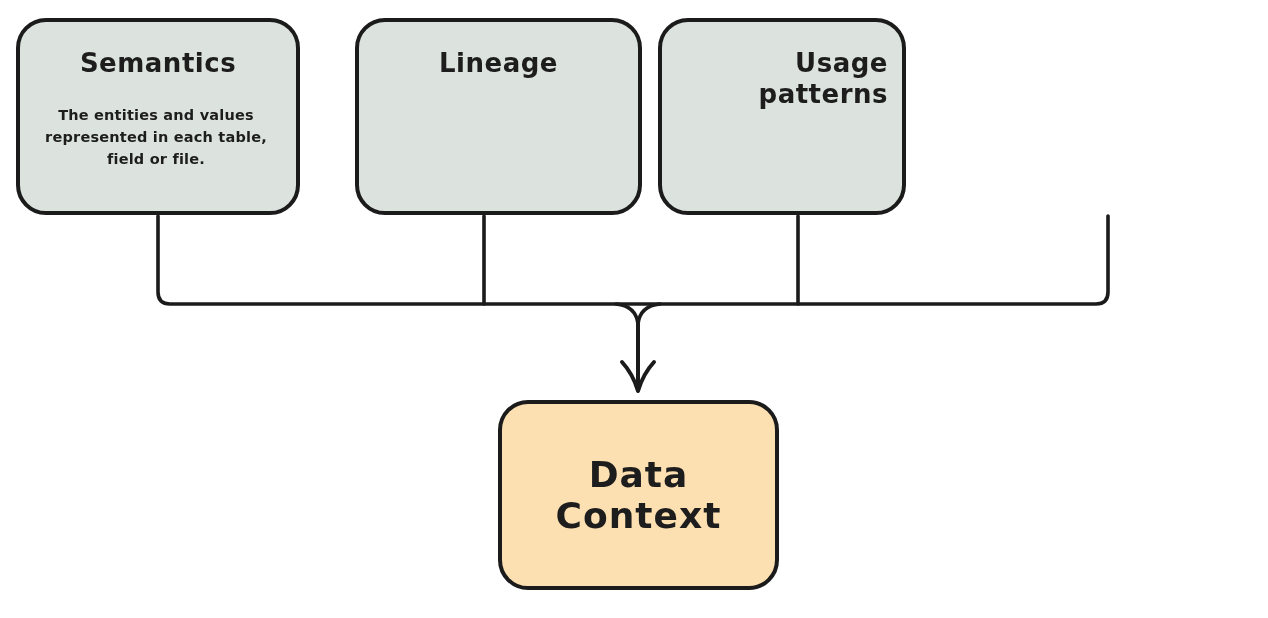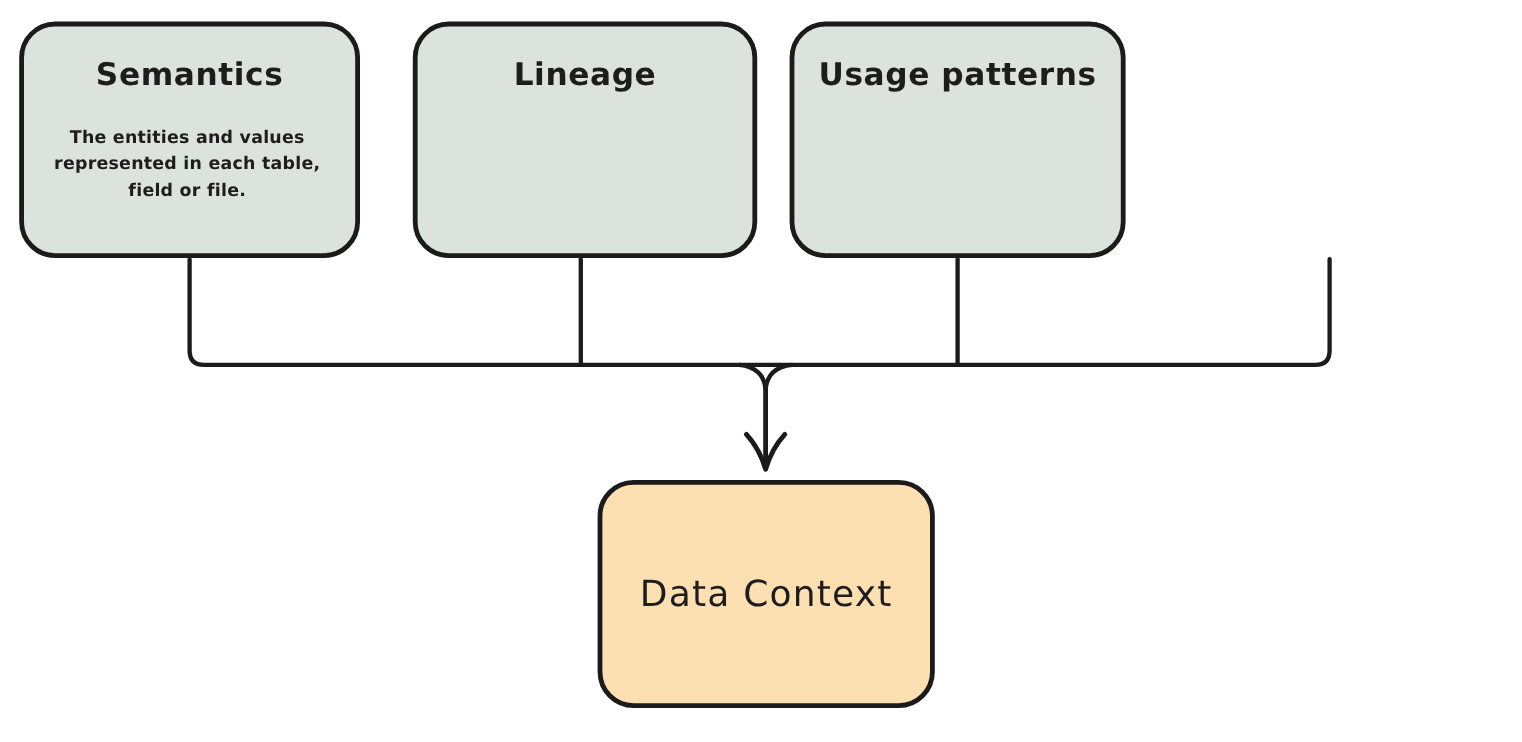--- a/index.html
+++ b/index.html
@@ -30,22 +30,22 @@
     flex-direction: column;
     align-items: center;
     text-align: center;
   }
   .source-box {
     background: #dce3de;
     height: 197px;
     top: 18px;
   }
   .box1 { left: 16px;  width: 284px; }
-  .box2 { left: 344px; width: 287px; }
-  .box3 { left: 658px; width: 280px; text-align: right; }
+  .box2 { left: 355px; width: 287px; }
+  .box3 { left: 658px; width: 248px; text-align: right; }
   .box4 { left: 968px; width: 288px; }
   .box-title {
     margin-top: 26px;
     font-size: 26px;
     font-weight: bold;
     line-height: 1.18;
     padding: 0 14px;
     letter-spacing: 0.5px;
   }
   .box-desc-wrap {
@@ -63,22 +63,22 @@
   }
   .target-box {
     left: 498px;
     top: 400px;
     width: 281px;
     height: 190px;
     background: #fde0b2;
     justify-content: center;
   }
   .target-title {
-    font-size: 30px;
-    font-weight: normal;
+    font-size: 36px;
+    font-weight: bold;
     letter-spacing: 1px;
   }
   .connector-svg {
     position: absolute;
     left: 0; top: 0;
     width: 1268px;
     height: 618px;
     pointer-events: none;
   }
   .connector-svg path {

